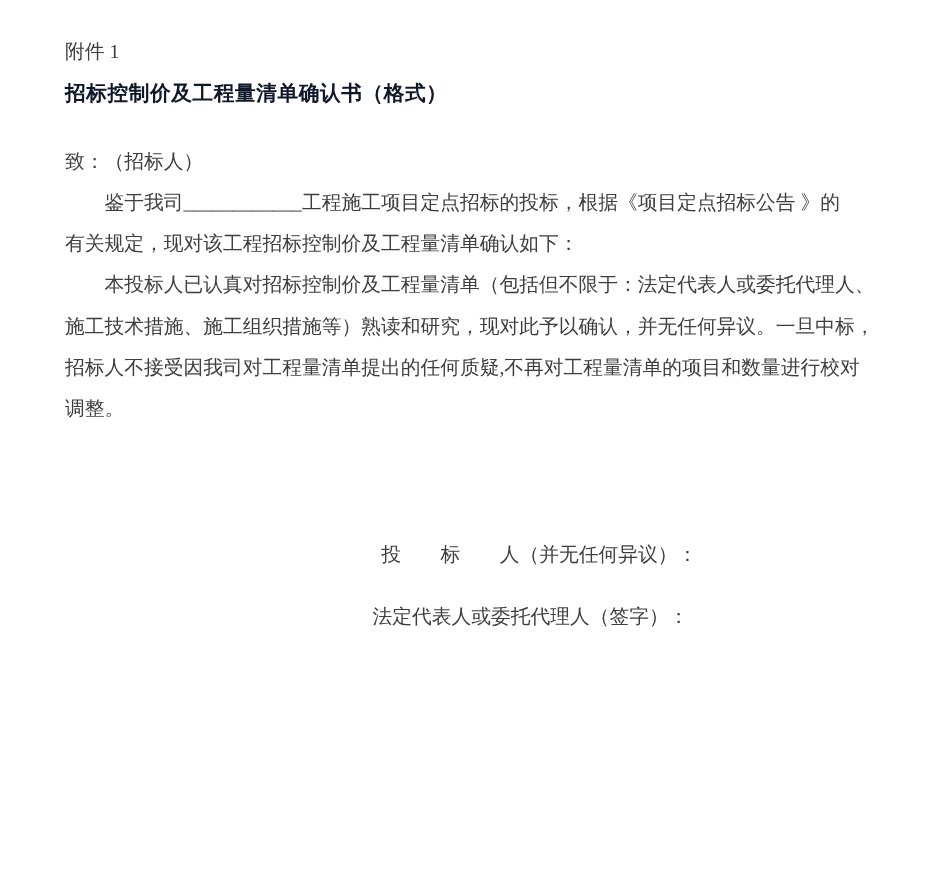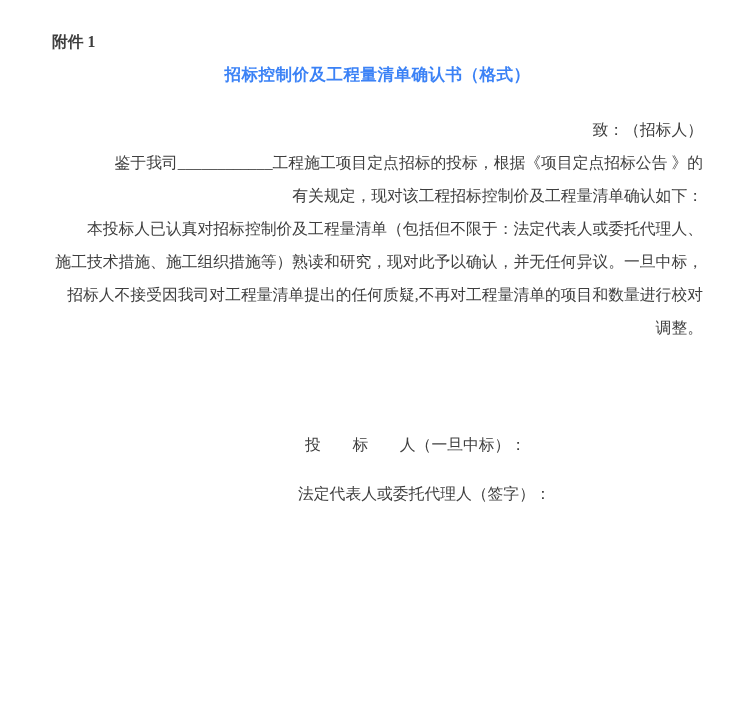--- a/index.html
+++ b/index.html
@@ -11,37 +11,34 @@
     box-sizing: border-box;
     padding: 25px 46px 0 52px;
     font-family: "Liberation Serif", "DejaVu Serif", serif;
     font-size: 15.8px;
     color: #3e3e3e;
     overflow: hidden;
   }
   .attachment {
     line-height: 33px;
     height: 33px;
-    font-weight: bold;
   }
   .title {
     margin: 0;
     line-height: 33px;
     height: 33px;
     font-size: 16.5px;
     font-weight: 700;
-    text-align: center;
-    color: #3b82f6;
+    color: #0f172a;
     letter-spacing: 0.5px;
   }
   .line {
     line-height: 33px;
     height: 33px;
     white-space: nowrap;
-    text-align: right;
   }
   .salutation { margin-top: 22px; }
   .indent { text-indent: 31.6px; }
   .sig-bidder {
     margin-top: 84px;
     margin-left: 253px;
     line-height: 33px;
     height: 33px;
     white-space: nowrap;
   }
@@ -71,17 +68,17 @@
   <div class="line salutation">致：（招标人）</div>
 
   <div class="line indent">鉴于我司____________工程施工项目定点招标的投标，根据《项目定点招标公告 》的</div>
   <div class="line">有关规定，现对该工程招标控制价及工程量清单确认如下：</div>
 
   <div class="line indent">本投标人已认真对招标控制价及工程量清单（包括但不限于：法定代表人或委托代理人、</div>
   <div class="line">施工技术措施、施工组织措施等）熟读和研究，现对此予以确认，并无任何异议。一旦中标，</div>
   <div class="line">招标人不接受因我司对工程量清单提出的任何质疑,不再对工程量清单的项目和数量进行校对</div>
   <div class="line">调整。</div>
 
-  <div class="sig-bidder">投　　标　　人（一旦中标）：</div>
+  <div class="sig-bidder">投　　标　　人（并无任何异议）：</div>
 
   <div class="sig-rep">法定代表人或委托代理人（签字）：</div>
 
 </div>
 
 </body></html>

